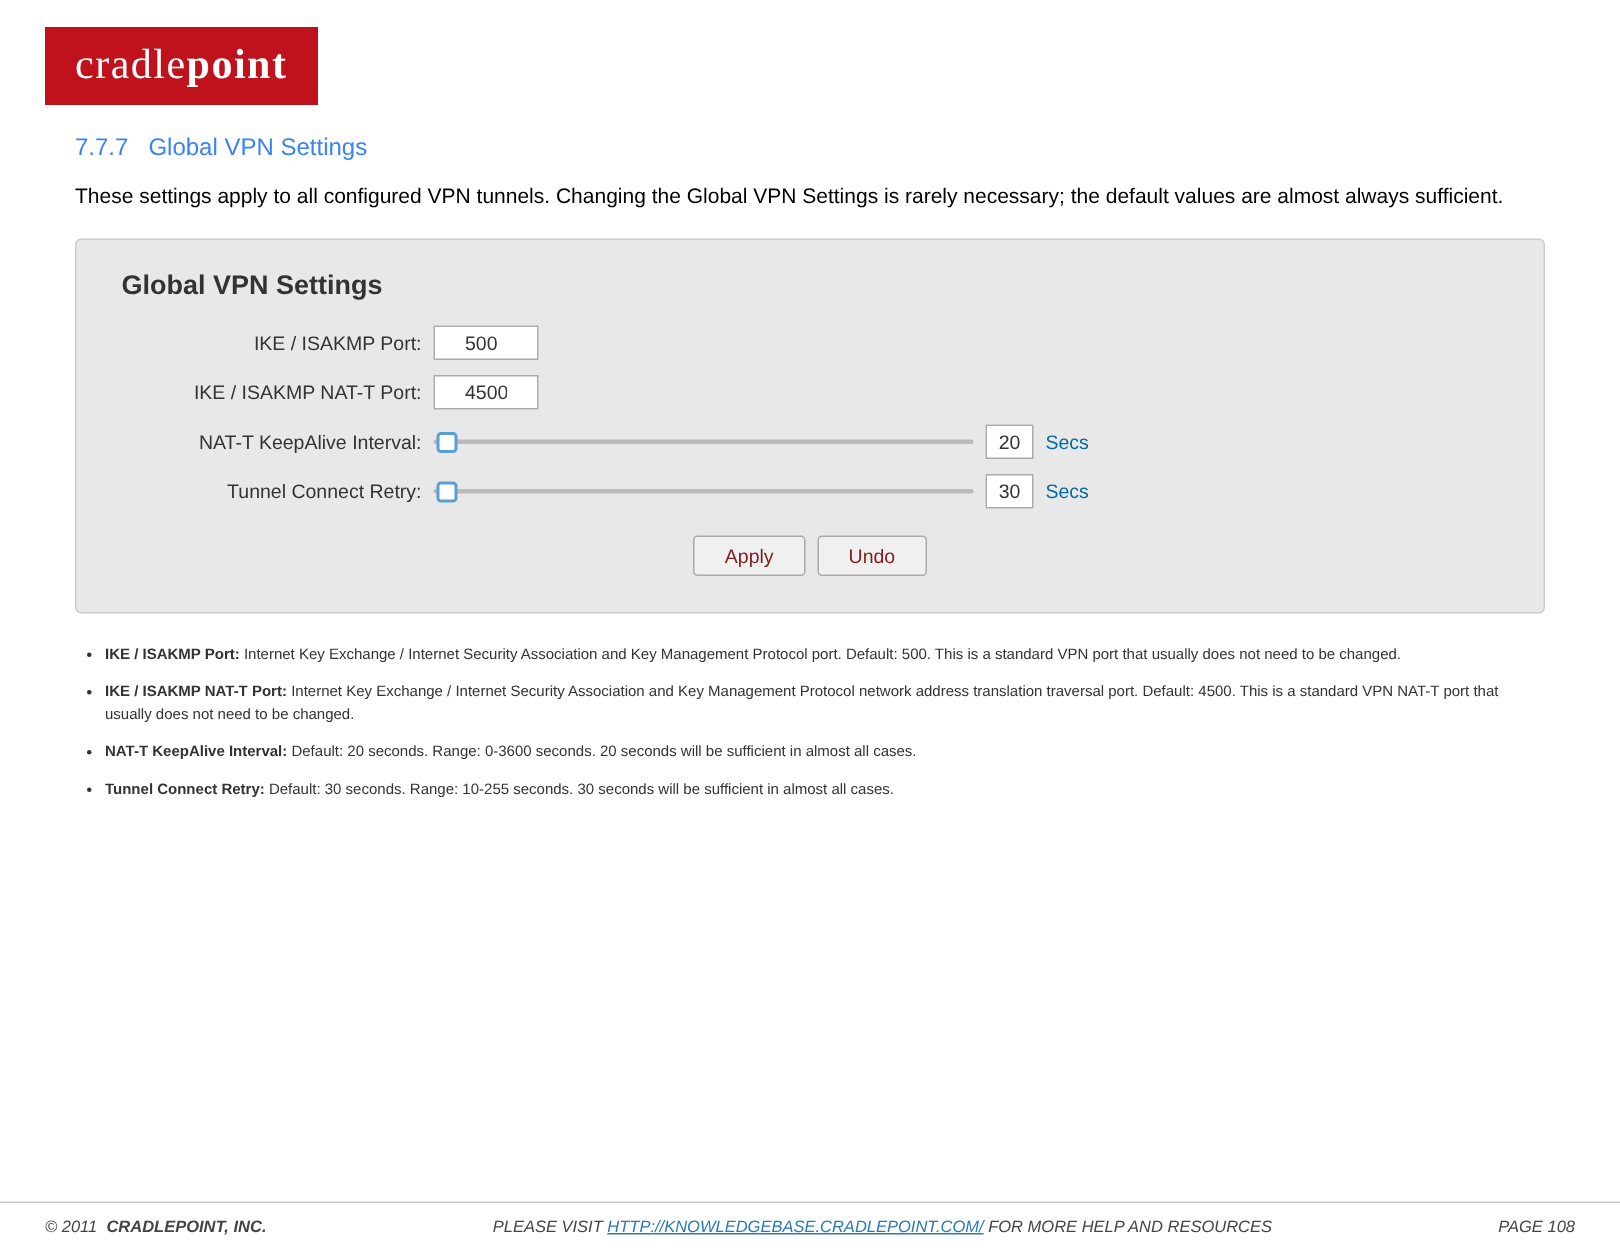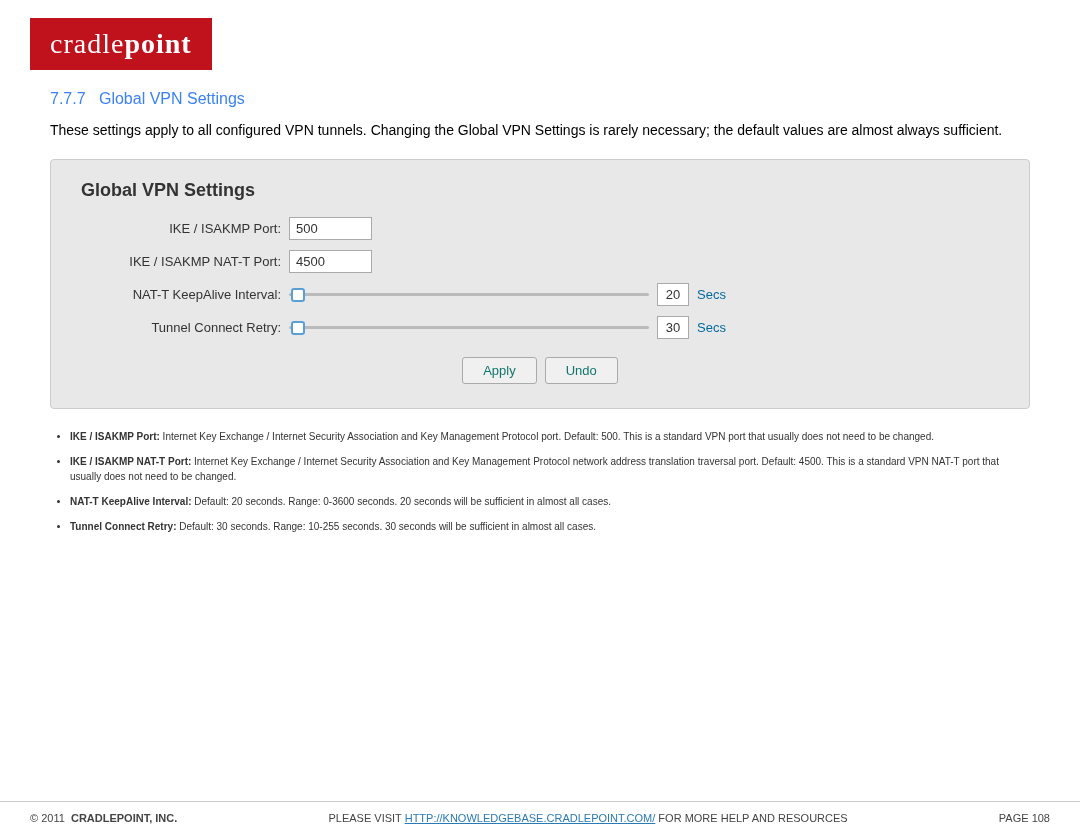--- a/index.html
+++ b/index.html
@@ -85,23 +85,23 @@
     .form-label {
       text-align: right;
       font-size: 13px;
       color: #333;
       min-width: 200px;
       margin-right: 8px;
     }
     .form-input {
       border: 1px solid #aaa;
       background: #fff;
-      padding: 3px 6px;
-      font-size: 13px;
-      width: 83px;
+      padding: 3px 20px;
+      font-size: 13px;
+      width: 70px;
       color: #333;
     }
 
     
     .slider-container {
       display: flex;
       align-items: center;
       gap: 8px;
     }
     .slider-track {
@@ -152,21 +152,21 @@
       gap: 8px;
       margin-top: 18px;
     }
     .btn {
       padding: 5px 20px;
       font-size: 13px;
       background: #f0f0f0;
       border: 1px solid #aaa;
       border-radius: 3px;
       cursor: pointer;
-      color: #0f766e;
+      color: #7f1d1d;
     }
 
     
     .bullet-list {
       margin: 0 0 10px 20px;
       padding: 0;
     }
     .bullet-list li {
       margin-bottom: 10px;
       font-size: 10px;
@@ -183,20 +183,21 @@
       bottom: 0;
       left: 0;
       right: 0;
       border-top: 1px solid #ccc;
       display: flex;
       justify-content: space-between;
       align-items: center;
       padding: 10px 30px;
       font-size: 11px;
       color: #444;
+      font-style: italic;
     }
     .footer-left {}
     .footer-center {
       text-align: center;
     }
     .footer-center a {
       color: #2a7ab5;
       text-decoration: underline;
     }
     .footer-right {}

